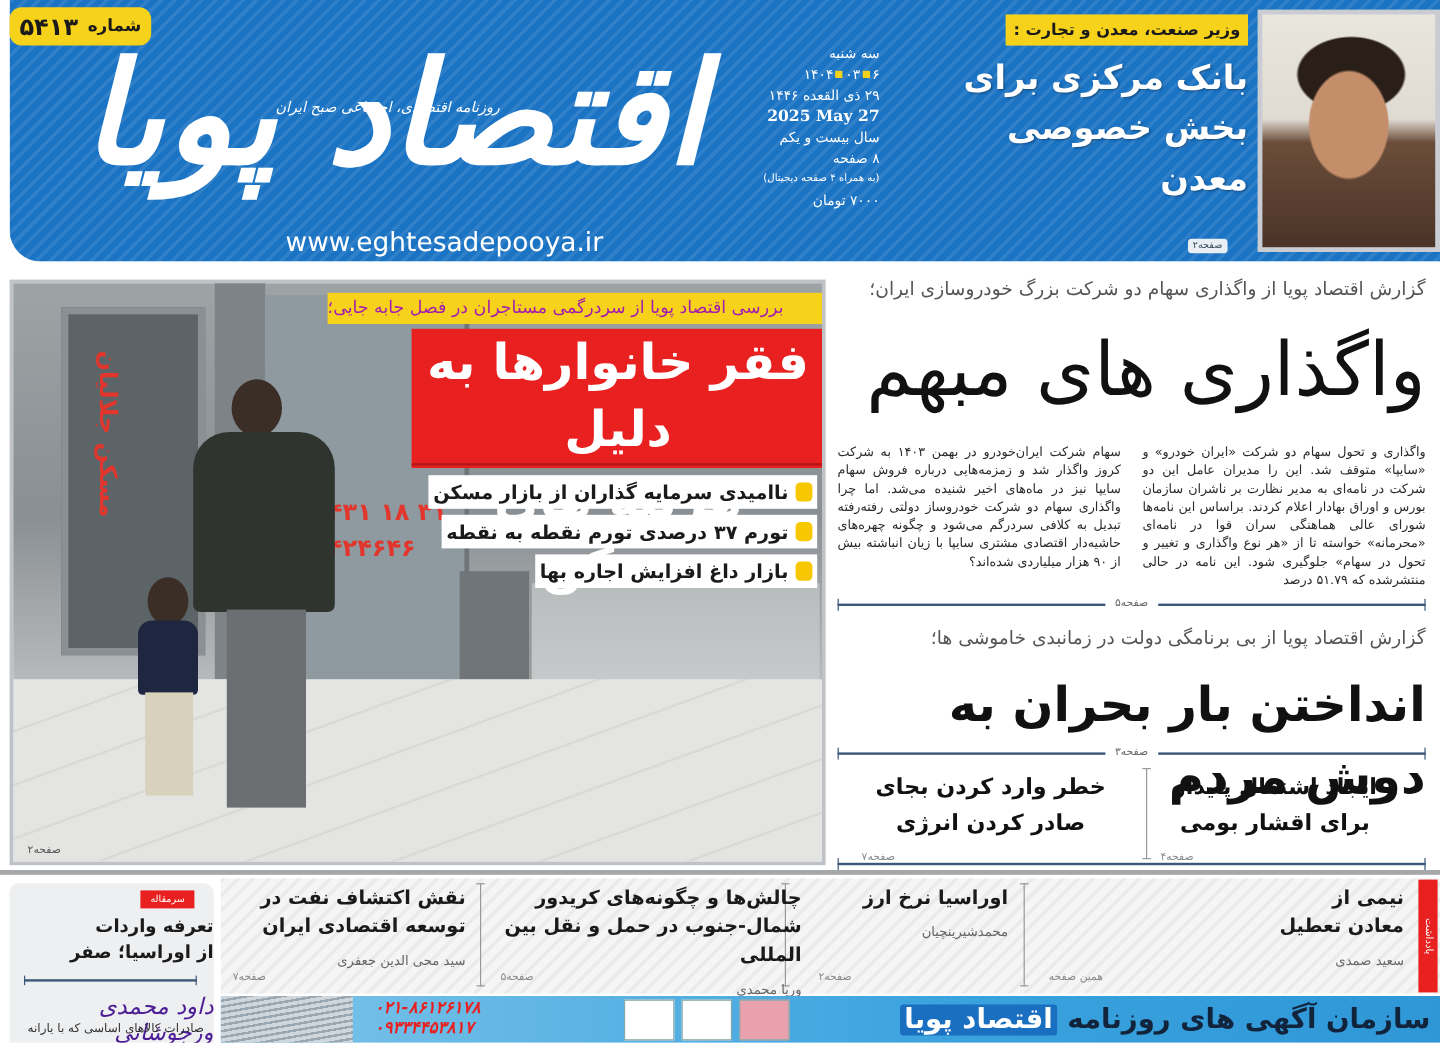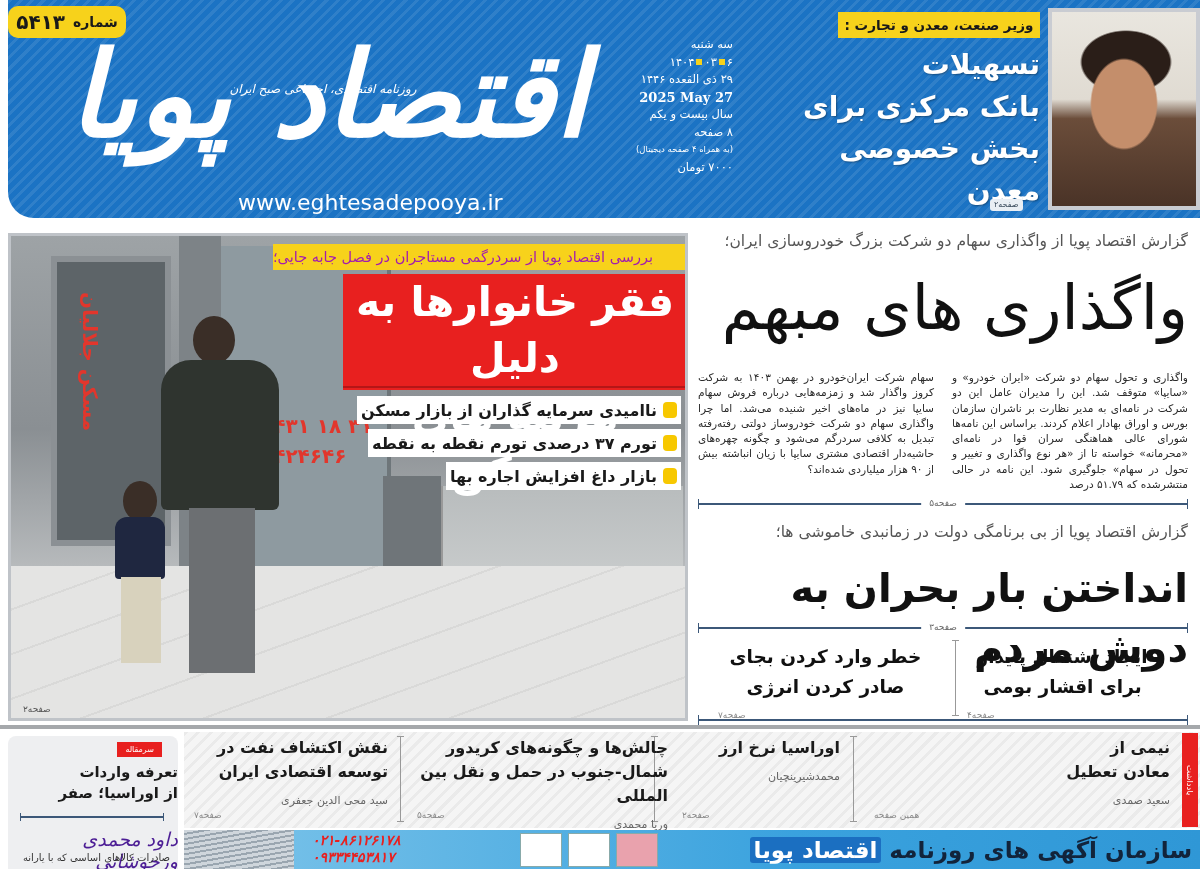--- a/index.html
+++ b/index.html
@@ -218,21 +218,20 @@
     <div>۲۹ ذی القعده ۱۴۴۶</div>
     <div class="en">2025 May 27</div>
     <div>سال بیست و یکم</div>
     <div>۸ صفحه</div>
     <div class="small">(به همراه ۴ صفحه دیجیتال)</div>
     <div>۷۰۰۰ تومان</div>
   </div>
 
   <div class="top-story-kicker">وزیر صنعت، معدن و تجارت :</div>
   <div class="top-story-title">
-    <div>تسهیلات</div>
     <div>بانک مرکزی برای</div>
     <div>بخش خصوصی معدن</div>
   </div>
   <div class="portrait">
       <div class="photo"></div>
     </div>
 </header>
 <div class="page-ref-badge">صفحه۲</div>
 
 <div class="kicker-gray story1-kicker">گزارش اقتصاد پویا از واگذاری سهام دو شرکت بزرگ خودروسازی ایران؛</div>

